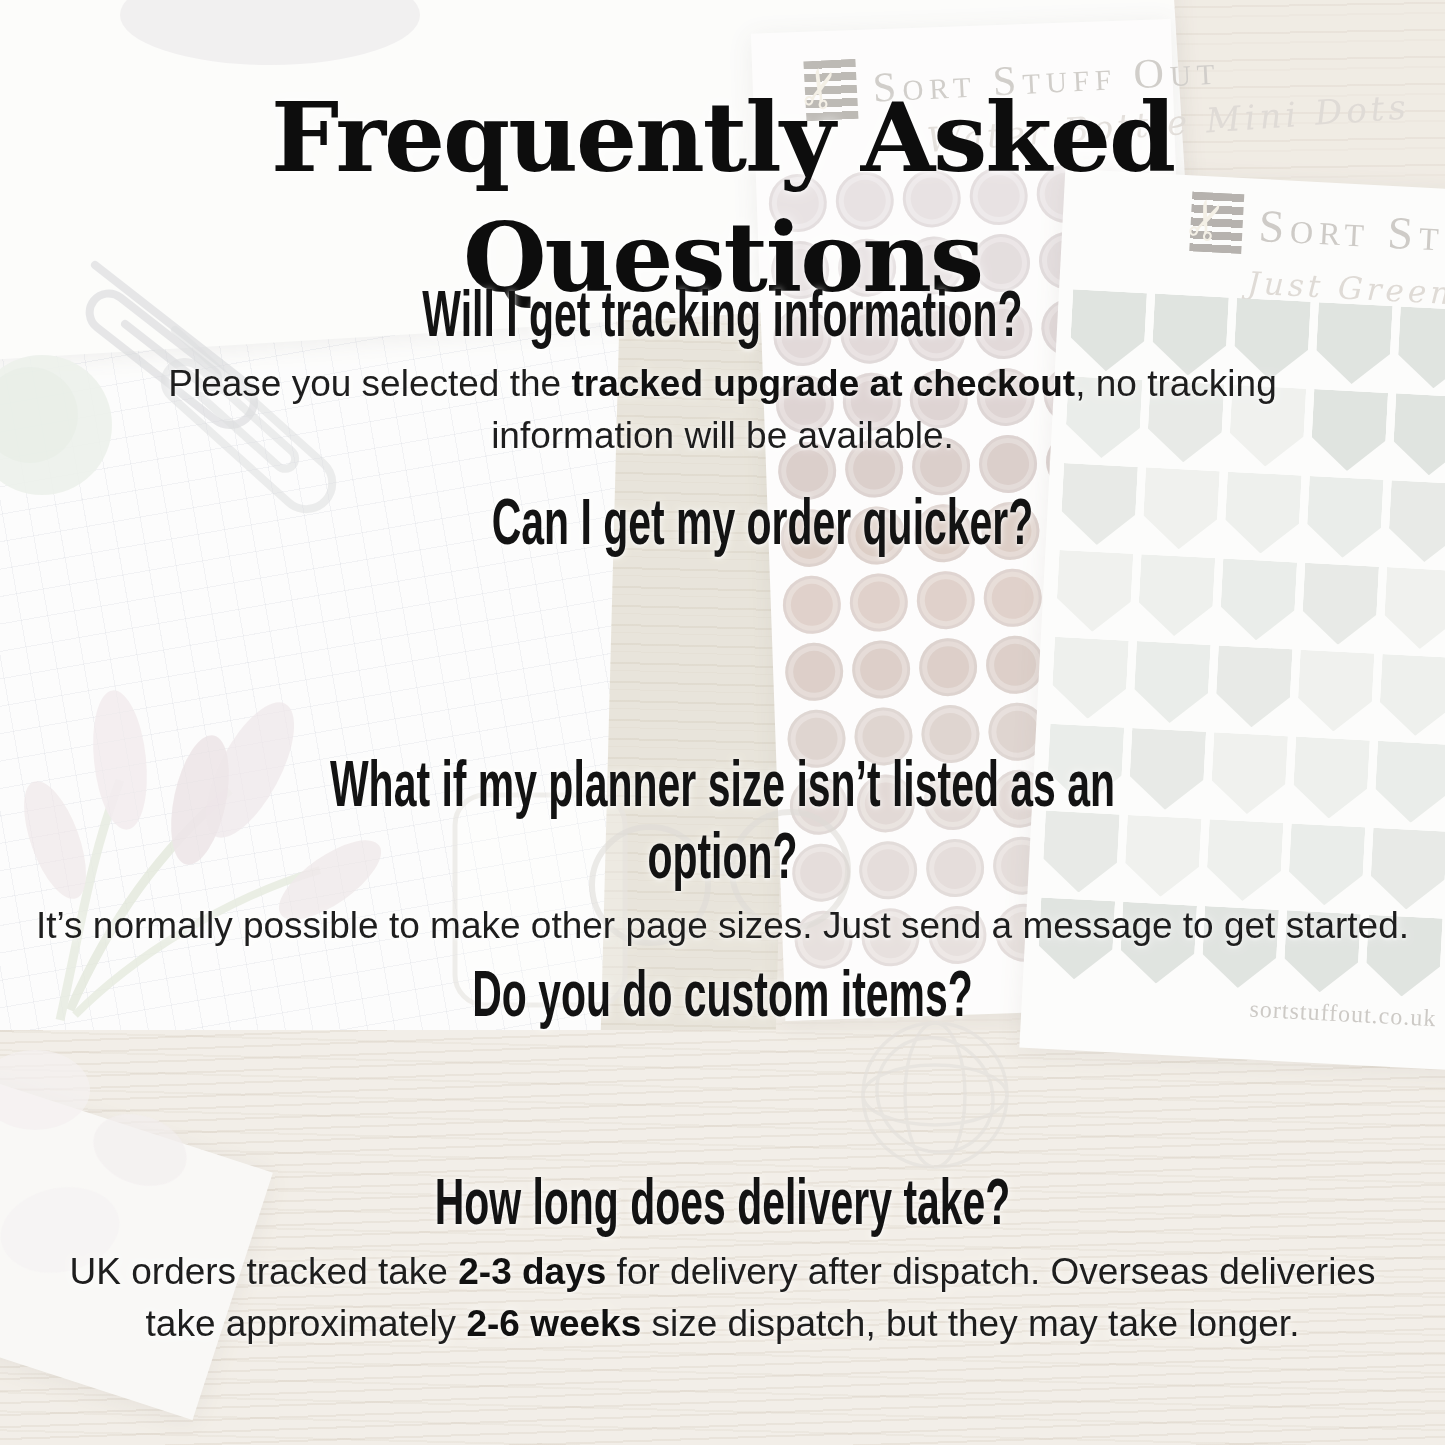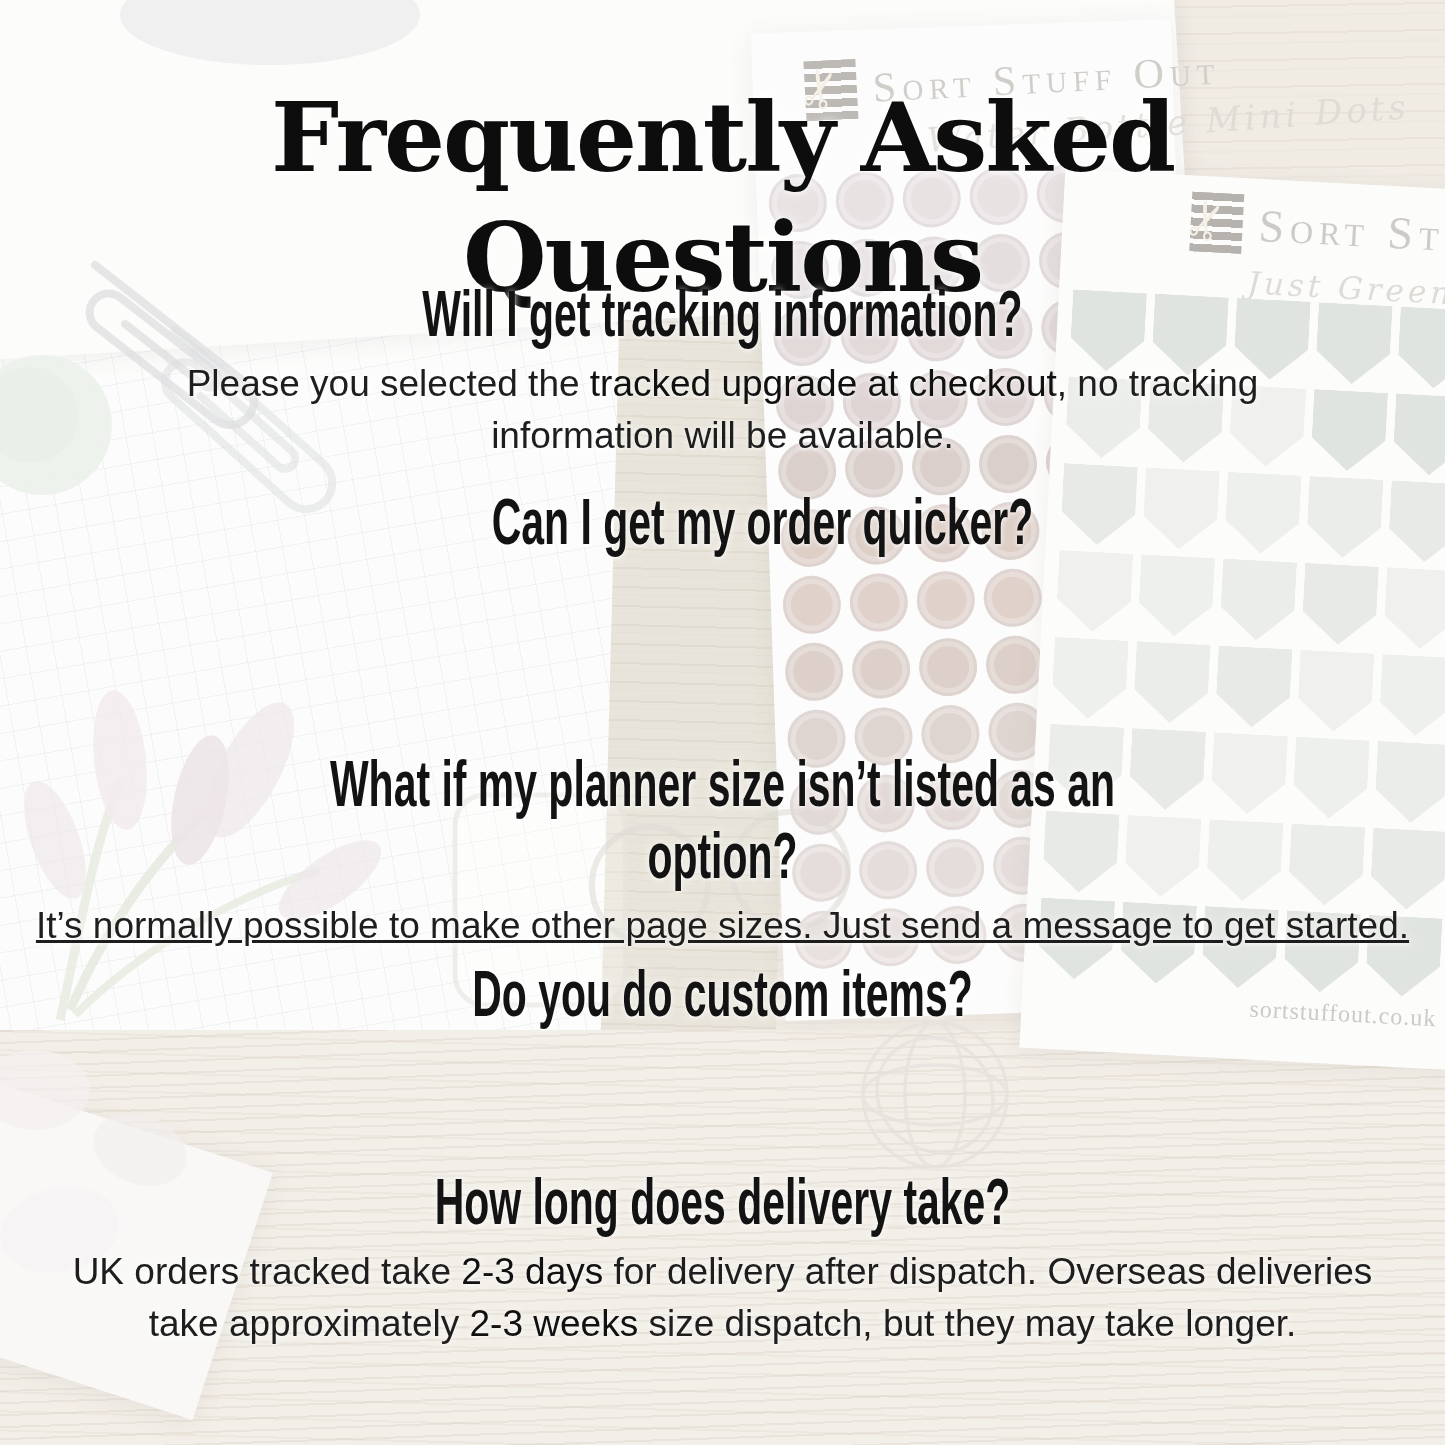--- a/index.html
+++ b/index.html
@@ -69,24 +69,24 @@
   .title{position:absolute;left:0;width:100%;top:78px;text-align:center;margin:0;
     font-family:"DejaVu Serif",serif;font-weight:700;font-size:96px;line-height:120px;
     letter-spacing:-2px;word-spacing:-4px;color:#0d0d0d;
     text-shadow:0 0 12px rgba(255,255,255,.85),0 2px 3px rgba(255,255,255,.45);}
   .faq{position:absolute;left:0;width:100%;text-align:center;}
   .faq .q{margin:0;font-weight:700;font-size:65px;line-height:72px;color:#131313;
     transform:scaleX(0.63);
     text-shadow:0 0 10px rgba(255,255,255,.85),0 2px 3px rgba(255,255,255,.45);}
   .faq .a{margin:8px auto 0;font-size:37px;line-height:52px;color:#1e1e1e;
     text-shadow:0 0 9px rgba(255,255,255,.85),0 2px 2px rgba(255,255,255,.4);}
-  .faq .a .b{font-weight:400;color:#111;text-align:center;}
+  .faq .a .b{font-weight:700;color:#111;text-align:center;}
   #f1{top:278px;} #f1 .a{max-width:1250px;}
   #f2{top:486px;margin-left:40px;} #f2 .a{max-width:1320px;}
-  #f3{top:748px;} #f3 .a{max-width:1400px;text-decoration:underline;}
+  #f3{top:748px;} #f3 .a{max-width:1400px;}
   #f4{top:958px;} #f4 .a{max-width:1330px;}
   #f5{top:1166px;} #f5 .a{max-width:1345px;}
 </style>
 </head>
 <body>
 
 <div class="page">
 
   <div class="layer">
     <div class="wood-base"></div>
@@ -287,16 +287,16 @@
       <h2 class="q">What if my planner size isn’t listed as an option?</h2>
       <p class="a"><span>It’s normally possible to make other page sizes. Just send a message to get started.</span></p>
     </section>
 
     <section class="faq" id="f4">
       <h2 class="q">Do you do custom items?</h2>
     </section>
 
     <section class="faq" id="f5">
       <h2 class="q">How long does delivery take?</h2>
-      <p class="a"><span>UK orders tracked take </span><span class="b">2-3 days</span><span> for delivery after dispatch. Overseas deliveries take approximately </span><span class="b">2-3 weeks</span><span> size dispatch, but they may take longer.</span></p>
+      <p class="a"><span>UK orders tracked take </span><span class="b">2-3 days</span><span> for delivery after dispatch. Overseas deliveries take approximately </span><span class="b">2-6 weeks</span><span> size dispatch, but they may take longer.</span></p>
     </section>
   </div>
 </div>
 
 </body></html>

